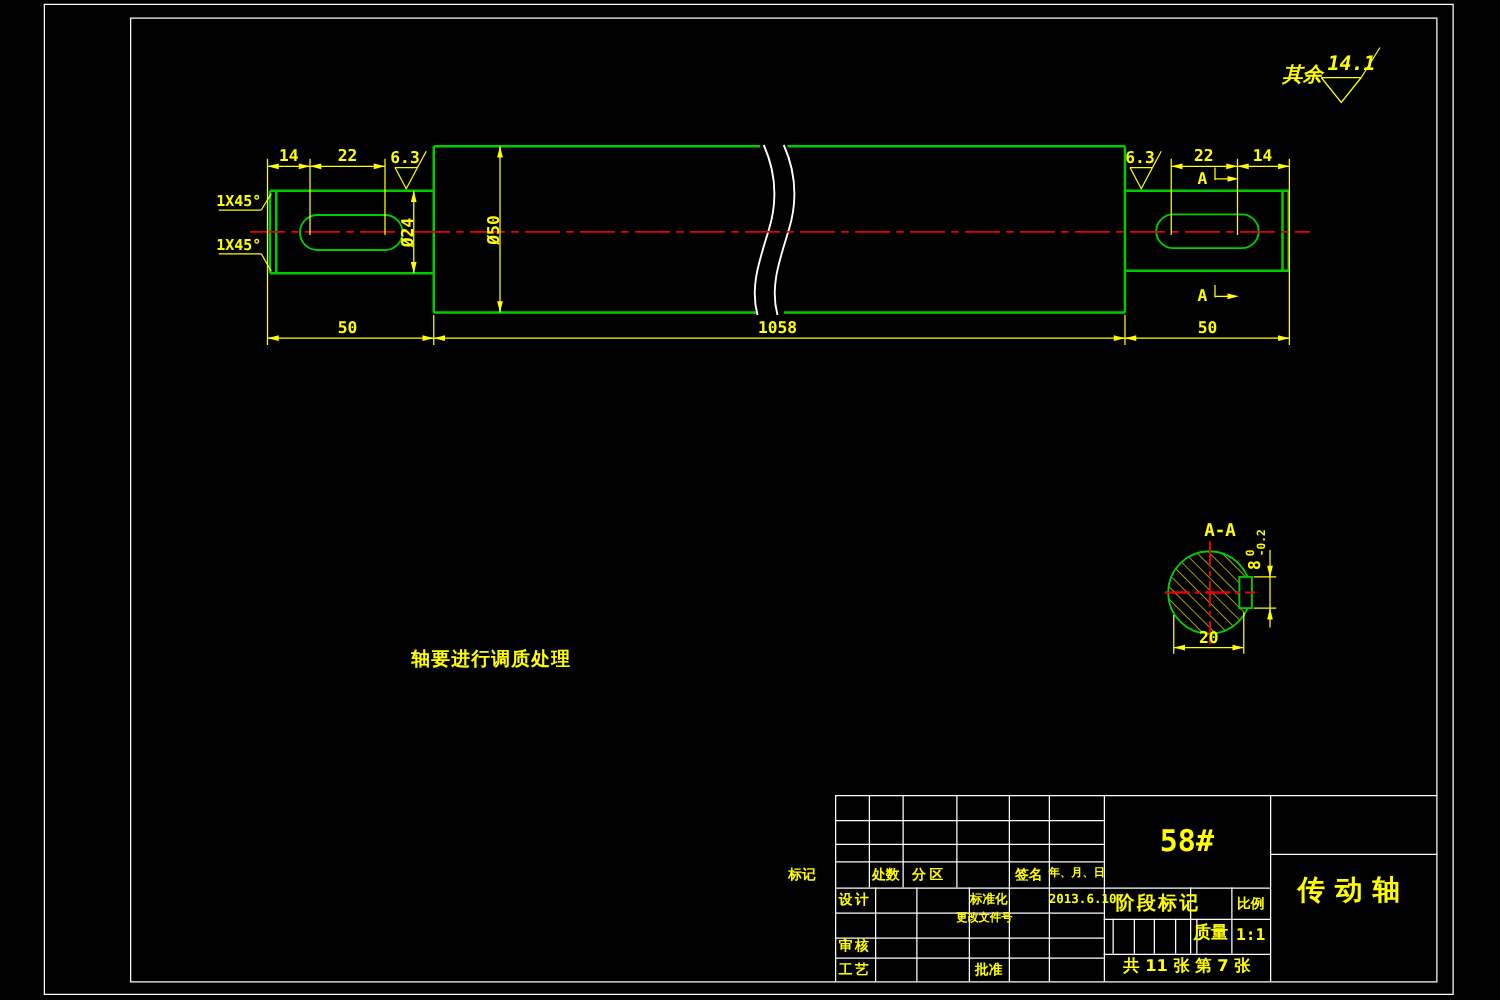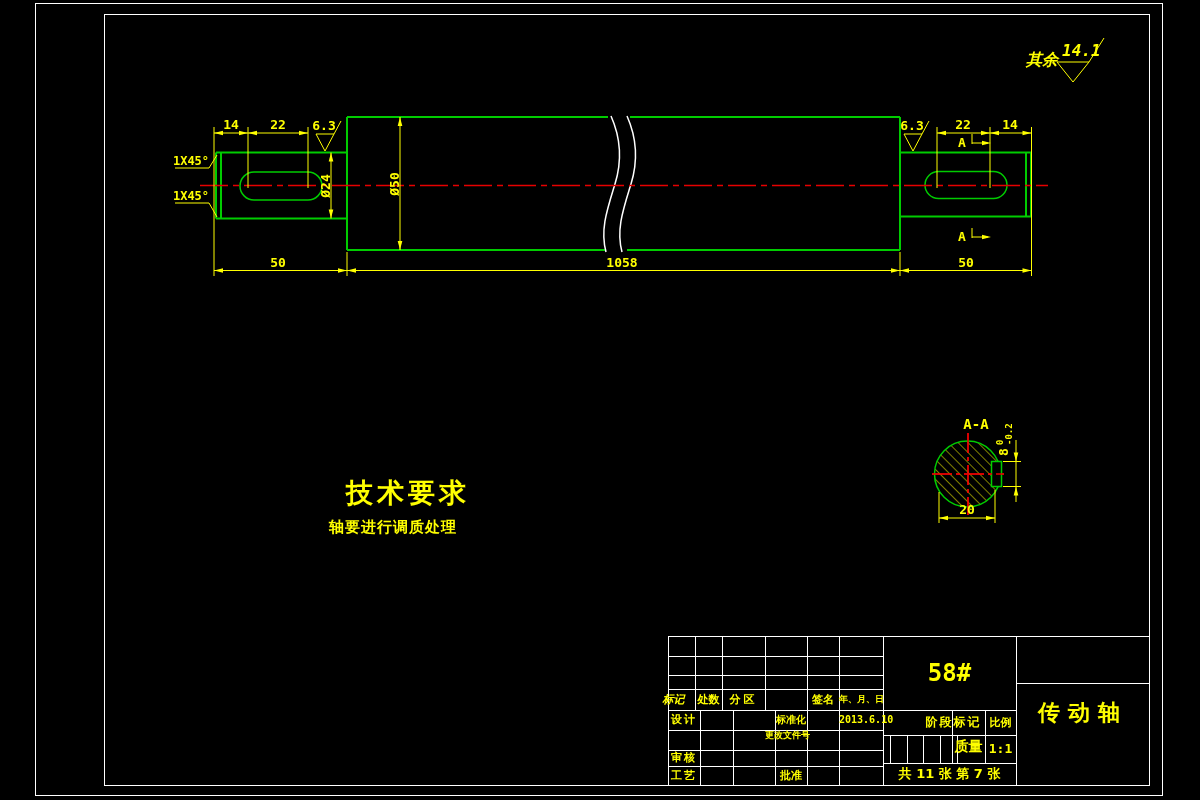--- a/index.html
+++ b/index.html
@@ -121,21 +121,20 @@
         <text x="0" y="0" text-anchor="start">8</text>
         <text x="11" y="-5" font-size="9" text-anchor="start">0</text>
         <text x="11" y="4" font-size="9" text-anchor="start">-0.2</text>
       </g>
     </g>
   </svg>
 
   <div class="note" style="left:1026px;top:50px;font-size:16px;font-family:'DejaVu Sans',sans-serif;">其余</div>
   <div class="note" style="left:1062px;top:41px;font-size:16px;">14.1</div>
 
-  <div class="techtitle" style="left:346px;top:475px;font-size:27px;">技术要求</div>
   <div class="techitem" style="left:329px;top:518px;font-size:15px;">轴要进行调质处理</div>
 
   <div>
     <div class="tl" style="left:668px;top:636px;width:482px;height:1px;"></div>
     <div class="tl" style="left:668px;top:656px;width:215px;height:1px;"></div>
     <div class="tl" style="left:668px;top:675px;width:215px;height:1px;"></div>
     <div class="tl" style="left:668px;top:689px;width:215px;height:1px;"></div>
     <div class="tl" style="left:668px;top:710px;width:348px;height:1px;"></div>
     <div class="tl" style="left:668px;top:730px;width:215px;height:1px;"></div>
     <div class="tl" style="left:668px;top:750px;width:215px;height:1px;"></div>
@@ -155,34 +154,34 @@
     <div class="tl" style="left:733px;top:710px;width:1px;height:75px;"></div>
     <div class="tl" style="left:775px;top:710px;width:1px;height:75px;"></div>
     <div class="tl" style="left:952px;top:710px;width:1px;height:53px;"></div>
     <div class="tl" style="left:985px;top:710px;width:1px;height:53px;"></div>
     <div class="tl" style="left:890px;top:735px;width:1px;height:28px;"></div>
     <div class="tl" style="left:907px;top:735px;width:1px;height:28px;"></div>
     <div class="tl" style="left:923px;top:735px;width:1px;height:28px;"></div>
     <div class="tl" style="left:940px;top:735px;width:1px;height:28px;"></div>
     <div class="tl" style="left:957px;top:735px;width:1px;height:28px;"></div>
 
-    <div class="lbl" style="left:660px;top:689px;width:27px;line-height:21px;font-size:11px;font-style:italic;">标记</div>
+    <div class="lbl" style="left:628px;top:689px;width:27px;line-height:21px;font-size:11px;">标记</div>
     <div class="lbl" style="left:695px;top:689px;width:27px;line-height:21px;font-size:11px;">处数</div>
     <div class="lbl" style="left:722px;top:689px;width:43px;line-height:21px;font-size:11px;letter-spacing:3px;">分区</div>
     <div class="lbl" style="left:765px;top:689px;width:42px;line-height:21px;font-size:9px;margin-top:36px;">更改文件号</div>
     <div class="lbl" style="left:807px;top:689px;width:32px;line-height:21px;font-size:11px;">签名</div>
     <div class="lbl" style="left:839px;top:689px;width:44px;line-height:21px;font-size:9px;">年、月、日</div>
     <div class="lbl" style="left:668px;top:710px;width:32px;line-height:20px;font-size:11px;letter-spacing:2px;">设计</div>
     <div class="lbl" style="left:775px;top:710px;width:32px;line-height:20px;font-size:10px;">标准化</div>
     <div class="lbl" style="left:839px;top:710px;width:44px;line-height:20px;font-size:10px;font-family:'DejaVu Sans Mono',monospace;">2013.6.10</div>
     <div class="lbl" style="left:668px;top:750px;width:32px;line-height:16px;font-size:11px;letter-spacing:2px;font-family:Liberation Mono, monospace;">审核</div>
     <div class="lbl" style="left:668px;top:766px;width:32px;line-height:19px;font-size:11px;letter-spacing:2px;">工艺</div>
     <div class="lbl" style="left:775px;top:766px;width:32px;line-height:19px;font-size:11px;">批准</div>
     <div class="lbl" style="left:883px;top:636px;width:133px;line-height:74px;font-size:24px;font-family:'DejaVu Sans Mono',monospace;">58#</div>
-    <div class="lbl" style="left:919px;top:710px;width:69px;line-height:25px;font-size:12px;letter-spacing:2px;">阶段标记</div>
+    <div class="lbl" style="left:892px;top:710px;width:69px;line-height:25px;font-size:15px;letter-spacing:2px;">阶段标记</div>
     <div class="lbl" style="left:952px;top:734px;width:33px;line-height:25px;font-size:14px;">质量</div>
     <div class="lbl" style="left:985px;top:710px;width:31px;line-height:25px;font-size:11px;">比例</div>
     <div class="lbl" style="left:985px;top:735px;width:31px;line-height:28px;font-size:13px;font-family:'DejaVu Sans Mono',monospace;">1:1</div>
     <div class="lbl" style="left:883px;top:763px;width:133px;line-height:22px;font-size:13px;">共 11 张  第 7 张</div>
     <div class="lbl" style="left:1016px;top:683px;width:134px;line-height:60px;font-size:22px;letter-spacing:8px;">传动轴</div>
   </div>
 
 </div>
 
 </body></html>

